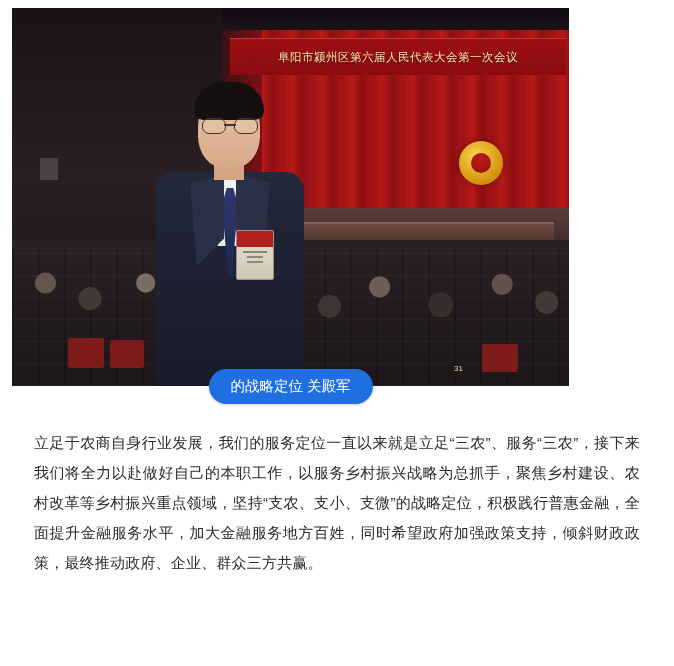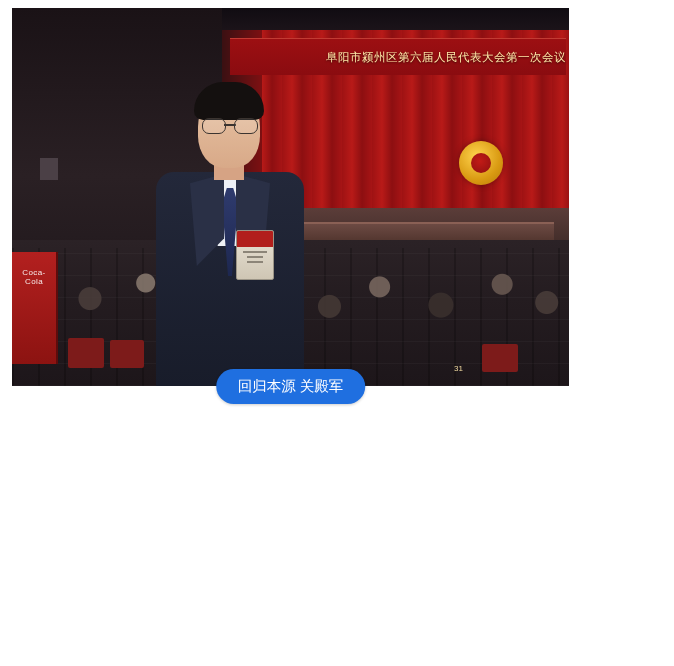--- a/index.html
+++ b/index.html
@@ -58,21 +58,21 @@
     left: 210px; top: 22px; width: 40px; height: 210px;
     background: linear-gradient(90deg, #3a1012, #7d1012);
   }
   .banner {
     position: absolute;
     left: 218px; top: 30px; width: 336px; height: 36px;
     background: linear-gradient(#9c0f12, #8a0c10);
     border-top: 1px solid #c23b33;
     display: flex;
     align-items: center;
-    justify-content: flex-end;
+    justify-content: center;
   }
   .banner-text {
     color: #ffe9a8;
     font-size: 11.5px;
     letter-spacing: 0.5px;
     white-space: nowrap;
     text-shadow: 0 1px 2px rgba(0,0,0,.6);
   }
   .emblem {
     position: absolute;
@@ -310,23 +310,20 @@
 
       <div class="emblem"></div>
 
       <div class="stage-platform"></div>
       <div class="stage-table"></div>
 
       <div class="hall-floor"></div>
       <div class="seat-rows"></div>
       <div class="crowd"></div>
 
-      <div class="cola-machine">
-        <div class="cola-text">Coca-Cola</div>
-      </div>
 
       <div class="seat-red" style="left:56px; top:330px; width:36px; height:30px;"></div>
       <div class="seat-red" style="left:98px; top:332px; width:34px; height:28px;"></div>
       <div class="seat-red" style="left:470px; top:336px; width:36px; height:28px;"></div>
       <div class="seat-num" style="left:88px; top:352px;margin-top:28px;">21</div>
       <div class="seat-num" style="left:442px; top:356px;">31</div>
 
       <div class="man">
         <div class="man-body"></div>
         <div class="shirt"></div>
@@ -344,19 +341,20 @@
         <div class="badge">
           <div class="badge-top"></div>
           <div class="badge-line"></div>
           <div class="badge-line s"></div>
           <div class="badge-line s"></div>
         </div>
       </div>
 
     </div>
 
-    <div class="caption-pill">回归本源 关殿军</div>
+    <div class="caption-pill">的战略定位 关殿军</div>
   </div>
 
   <div class="article">
+    <p class="para">立足于农商自身行业发展，我们的服务定位一直以来就是立足“三农”、服务“三农”，接下来我们将全力以赴做好自己的本职工作，以服务乡村振兴战略为总抓手，聚焦乡村建设、农村改革等乡村振兴重点领域，坚持“支农、支小、支微”的战略定位，积极践行普惠金融，全面提升金融服务水平，加大金融服务地方百姓，同时希望政府加强政策支持，倾斜财政政策，最终推动政府、企业、群众三方共赢。</p>
   </div>
 
 </div>
 
 </body></html>

